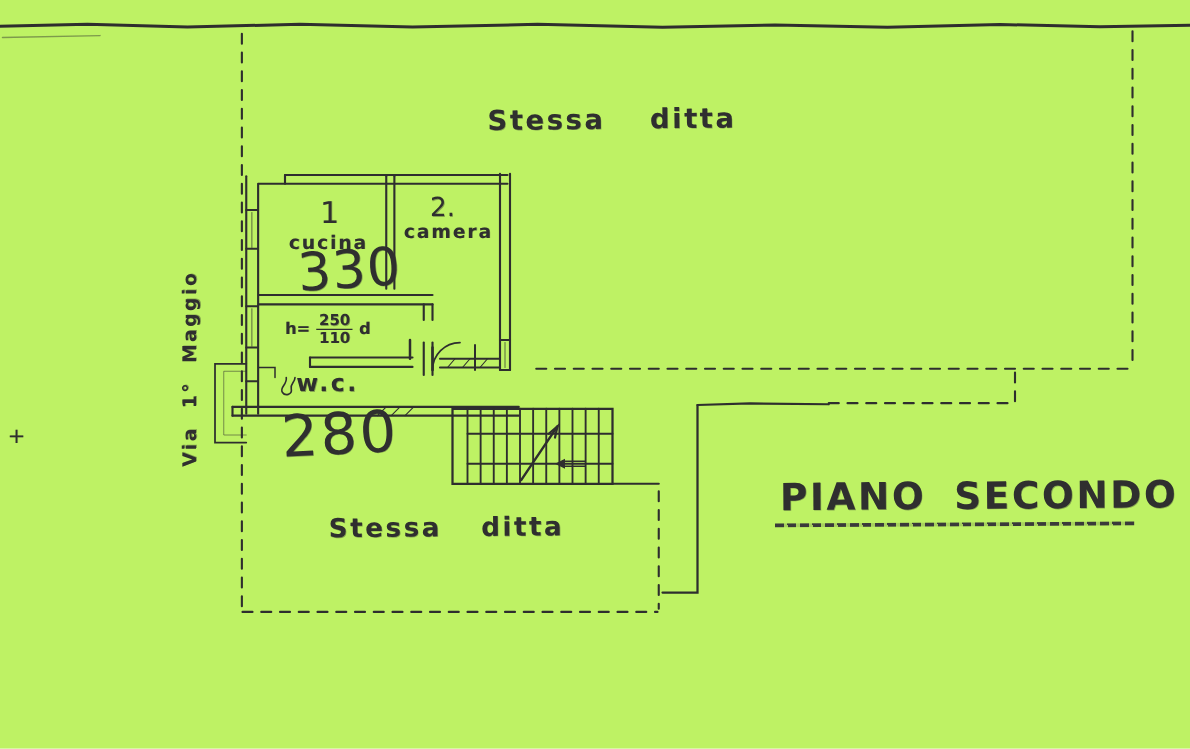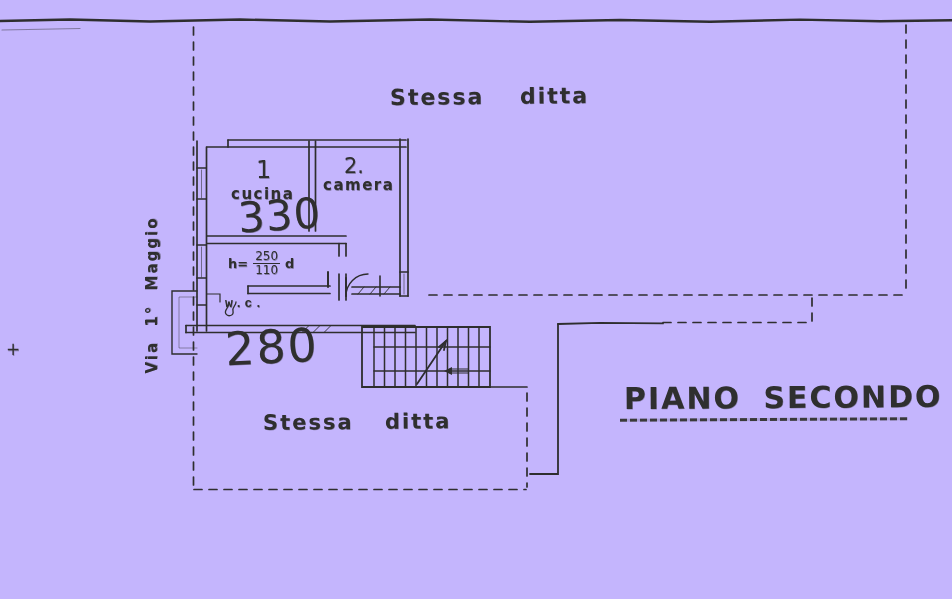--- a/index.html
+++ b/index.html
@@ -1,34 +1,34 @@
 <!DOCTYPE html>
 <html><head>
 <meta charset="utf-8">
 <style>
   html,body { margin:0; padding:0; background:#ffffff; }
   .page {
-    position:relative; width:952px; height:599px; background:#c4b5fd;
+    position:relative; width:952px; height:599px; background:#bef264;
     overflow:hidden; font-family:"DejaVu Sans", sans-serif;
   }
   svg.linework { position:absolute; left:0; top:0; }
   .hand {
     position:absolute; color:#2f2f2f; font-weight:600; white-space:nowrap;
     text-shadow:0.5px 0.5px 0.5px rgba(47,47,47,0.4);
   }
   .t-neighbor-top { left:390px; top:84px; font-size:22px; letter-spacing:2px; word-spacing:26px; transform:rotate(-0.6deg); }
   .t-num1   { left:256px; top:156px; font-size:24px; font-weight:500; }
   .t-cucina { left:231px; top:185px; font-size:15px; letter-spacing:1.5px; }
   .t-330    { left:238px; top:191px; font-size:42px; font-weight:500; letter-spacing:1px; transform:rotate(-4deg); }
   .t-num2   { left:344px; top:154px; font-size:21px; font-weight:500; }
   .t-camera { left:323px; top:176px; font-size:15px; letter-spacing:1.5px; }
   .t-hnote  { left:228px; top:250px; display:flex; align-items:center; gap:5px; font-size:13px; }
-  .hn-frac  { display:inline-flex; flex-direction:column; text-align:center; font-size:12px; line-height:1.05; font-weight:400; }
+  .hn-frac  { display:inline-flex; flex-direction:column; text-align:center; font-size:12px; line-height:1.05; font-weight:700; }
   .hn-top   { border-bottom:1.5px solid #2f2f2f; padding:0 2px; }
-  .t-wc     { left:225px; top:296px; font-size:13px; letter-spacing:2px;font-family:Liberation Mono, monospace; }
+  .t-wc     { left:237px; top:296px; font-size:19px; letter-spacing:2px; }
   .t-280    { left:225px; top:320px; font-size:46px; font-weight:500; letter-spacing:2px; transform:rotate(-3deg); }
   .t-neighbor-bottom { left:263px; top:410px; font-size:21px; letter-spacing:2px; word-spacing:22px; transform:rotate(-0.5deg); }
   .t-title  { left:624px; top:380px; font-size:30px; letter-spacing:2px; word-spacing:10px; transform:rotate(-0.4deg); }
   .title-underline {
     position:absolute; left:620px; top:418px; width:288px; height:3px;
     background:repeating-linear-gradient(90deg,#3a3a3a 0 7px, rgba(58,58,58,0.18) 7px 10px);
     transform:rotate(-0.3deg);
   }
   .t-via {
     left:152px; top:295px; font-size:15px; letter-spacing:2px; word-spacing:7px;

